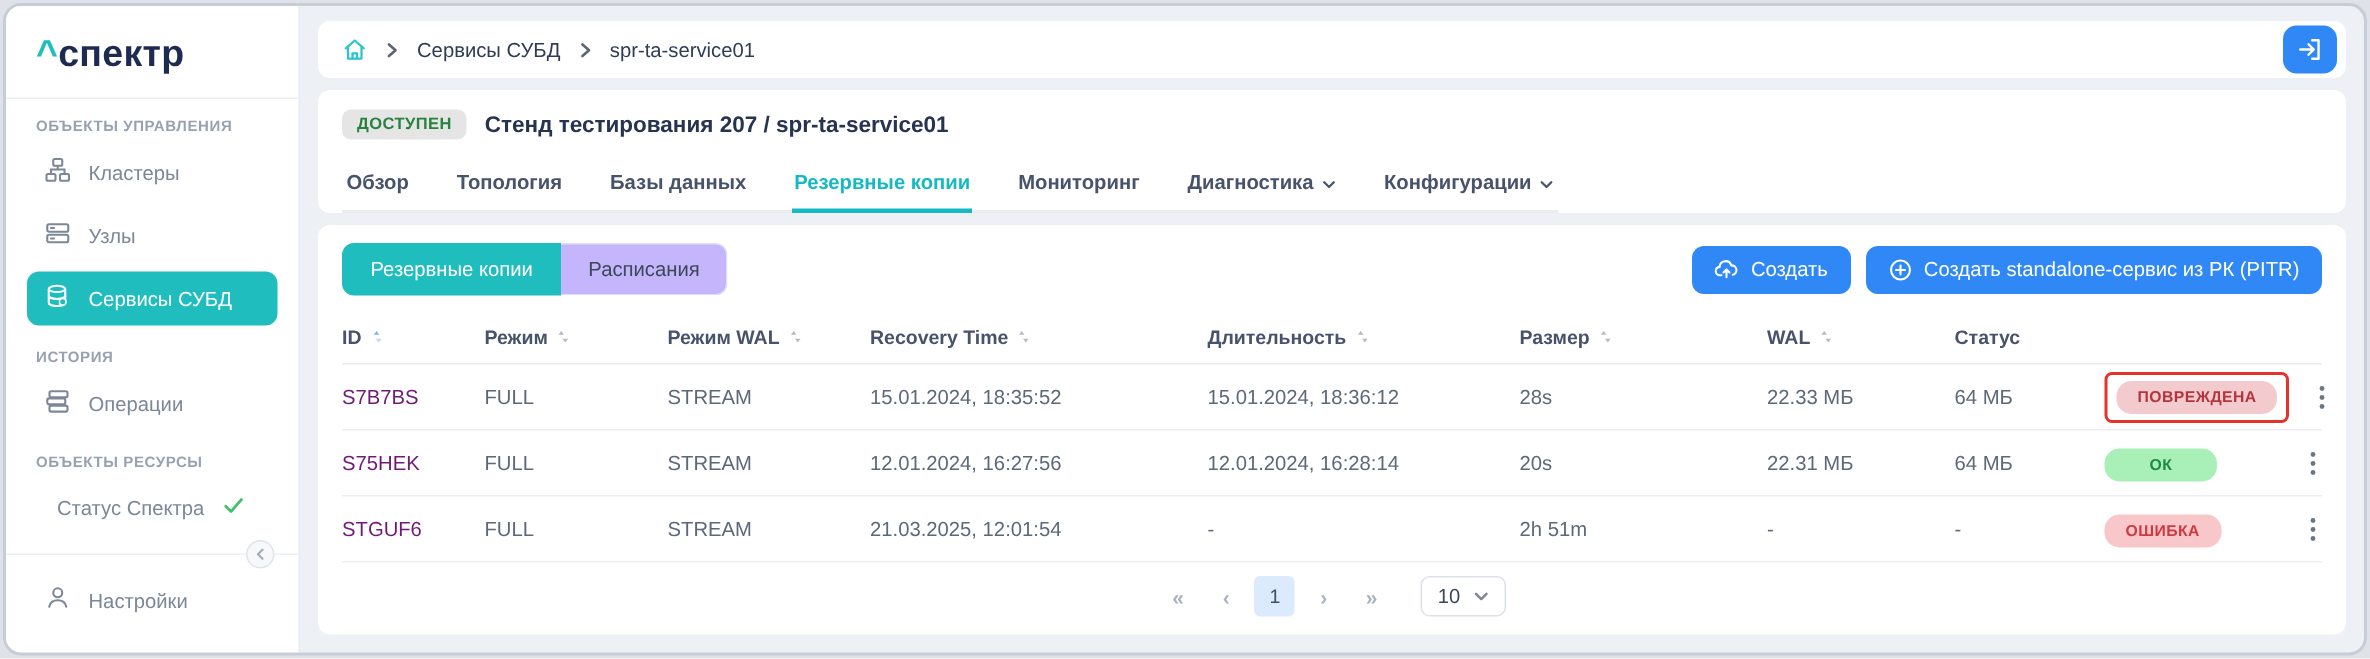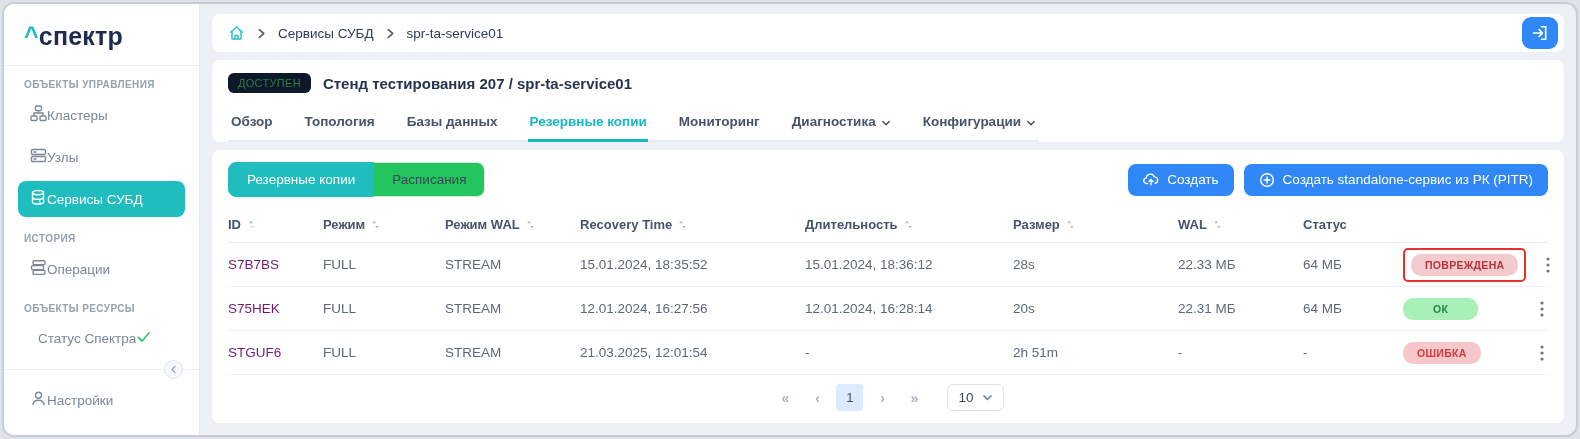--- a/index.html
+++ b/index.html
@@ -26,21 +26,21 @@
     border-right:1px solid #e7eaef;
   }
   .logo { font-size:25px; font-weight:bold; color:#1d2b50; padding:4px 8px 14px; letter-spacing:.2px; }
   .logo .caret { color:#1fbdbd; }
   .side-divider { border-top:1px solid #eceff3; margin:0 -12px; }
   .section-label {
     font-size:10px; font-weight:bold; color:#98a1b1;
     letter-spacing:.4px; margin:13px 8px 4px;
   }
   .nav-item {
-    display:flex; align-items:center; gap:0;
+    display:flex; align-items:center; gap:12px;
     margin:3px 2px; padding:8px 12px;
     color:#7c8798; font-size:13.5px; font-weight:500;
     border-radius:8px; cursor:pointer;
   }
   .nav-item svg { flex:0 0 auto; }
   .nav-item.active { background:#1fbdbd; color:#ffffff; }
   .nav-item.status-item { padding-left:20px; }
   .check { color:#3fc36a; }
   .settings-wrap { margin-top:auto; }
   .collapse-divider { position:relative; border-top:1px solid #eceff3; margin:10px -12px 12px; }
@@ -62,39 +62,39 @@
   .crumb-sep { color:#5a6576; display:flex; }
   .login-btn {
     margin-left:auto; width:36px; height:32px; border:none; border-radius:9px;
     background:#2f88f5; color:#fff; display:flex; align-items:center; justify-content:center;
     cursor:pointer;
   }
   
   .service-card { padding:13px 16px 0; }
   .status-row { display:flex; align-items:center; gap:12px; }
   .badge-available {
-    background:#0f172a; color:#27813f; font-size:11px; font-weight:normal;
+    background:#e5e5e5; color:#27813f; font-size:11px; font-weight:bold;
     padding:4px 10px; border-radius:6px; letter-spacing:.3px;
   }
   .service-title { font-size:15px; font-weight:600; color:#27344f; }
   .tabs { display:inline-flex; gap:30px; border-bottom:2px solid #e9ecf1; margin-top:10px; padding:0 2px; }
   .tab {
     padding:11px 1px 10px; font-size:13.5px; font-weight:600; color:#47526b;
     display:flex; align-items:center; gap:5px; cursor:pointer;
     border-bottom:3px solid transparent; margin-bottom:-2px;
   }
   .tab.active { color:#15b9c3; border-bottom-color:#15b9c3; }
   .tab .chev { color:#47526b; display:flex; margin-top:2px; }
   
   .content-card { flex:1; padding:12px 16px 8px; display:flex; flex-direction:column; min-height:0; }
   .toolbar { display:flex; align-items:center; }
   .toggle-group { display:flex; }
   .toggle-btn {
     font-size:13.5px; font-weight:500; padding:9px 18px; cursor:pointer;
-    background:#22c55e; border:1px solid #dde2e9; color:#3c4757;
+    background:#c4b5fd; border:1px solid #dde2e9; color:#3c4757;
   }
   .toggle-btn.first { border-radius:8px 0 0 8px; }
   .toggle-btn.last { border-radius:0 8px 8px 0; border-left:none; }
   .toggle-btn.active { background:#1fbdbd; border-color:#1fbdbd; color:#ffffff; }
   .blue-btn {
     display:flex; align-items:center; gap:8px;
     background:#2f88f5; color:#ffffff; border:none; border-radius:8px;
     font-size:13.5px; font-weight:500; padding:8px 15px; cursor:pointer;
     font-family:"Liberation Sans", sans-serif;
   }

